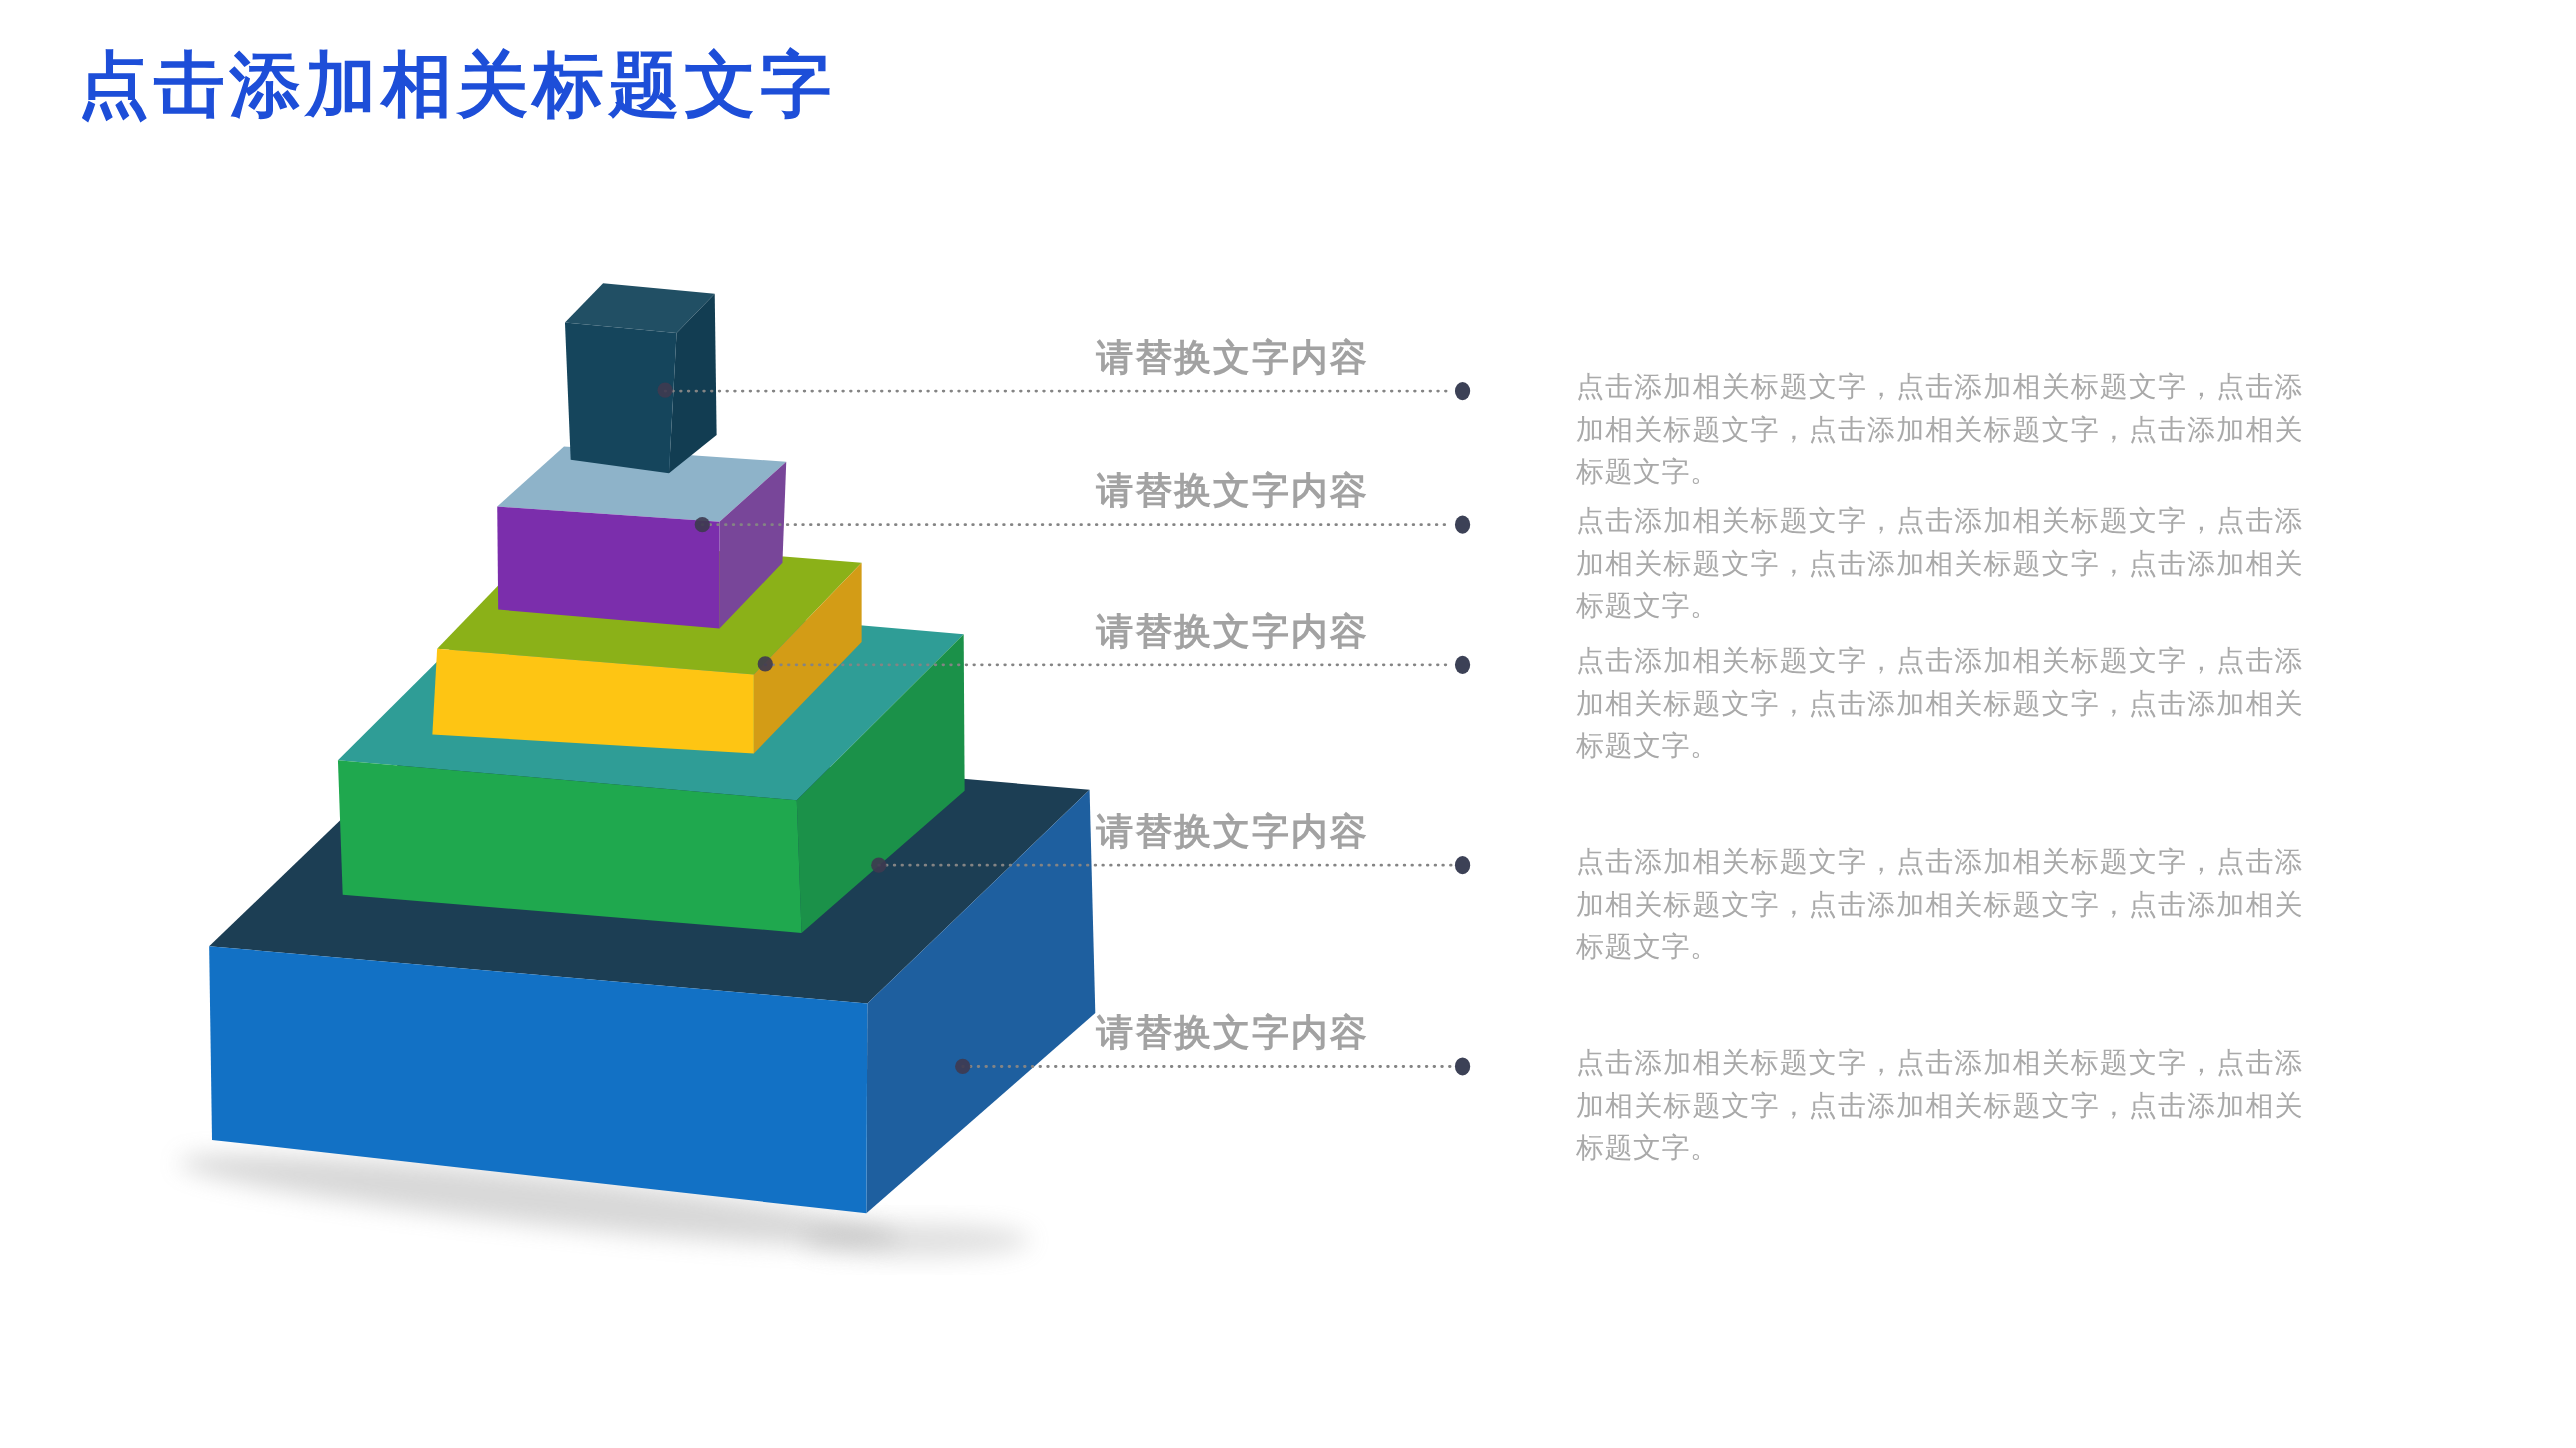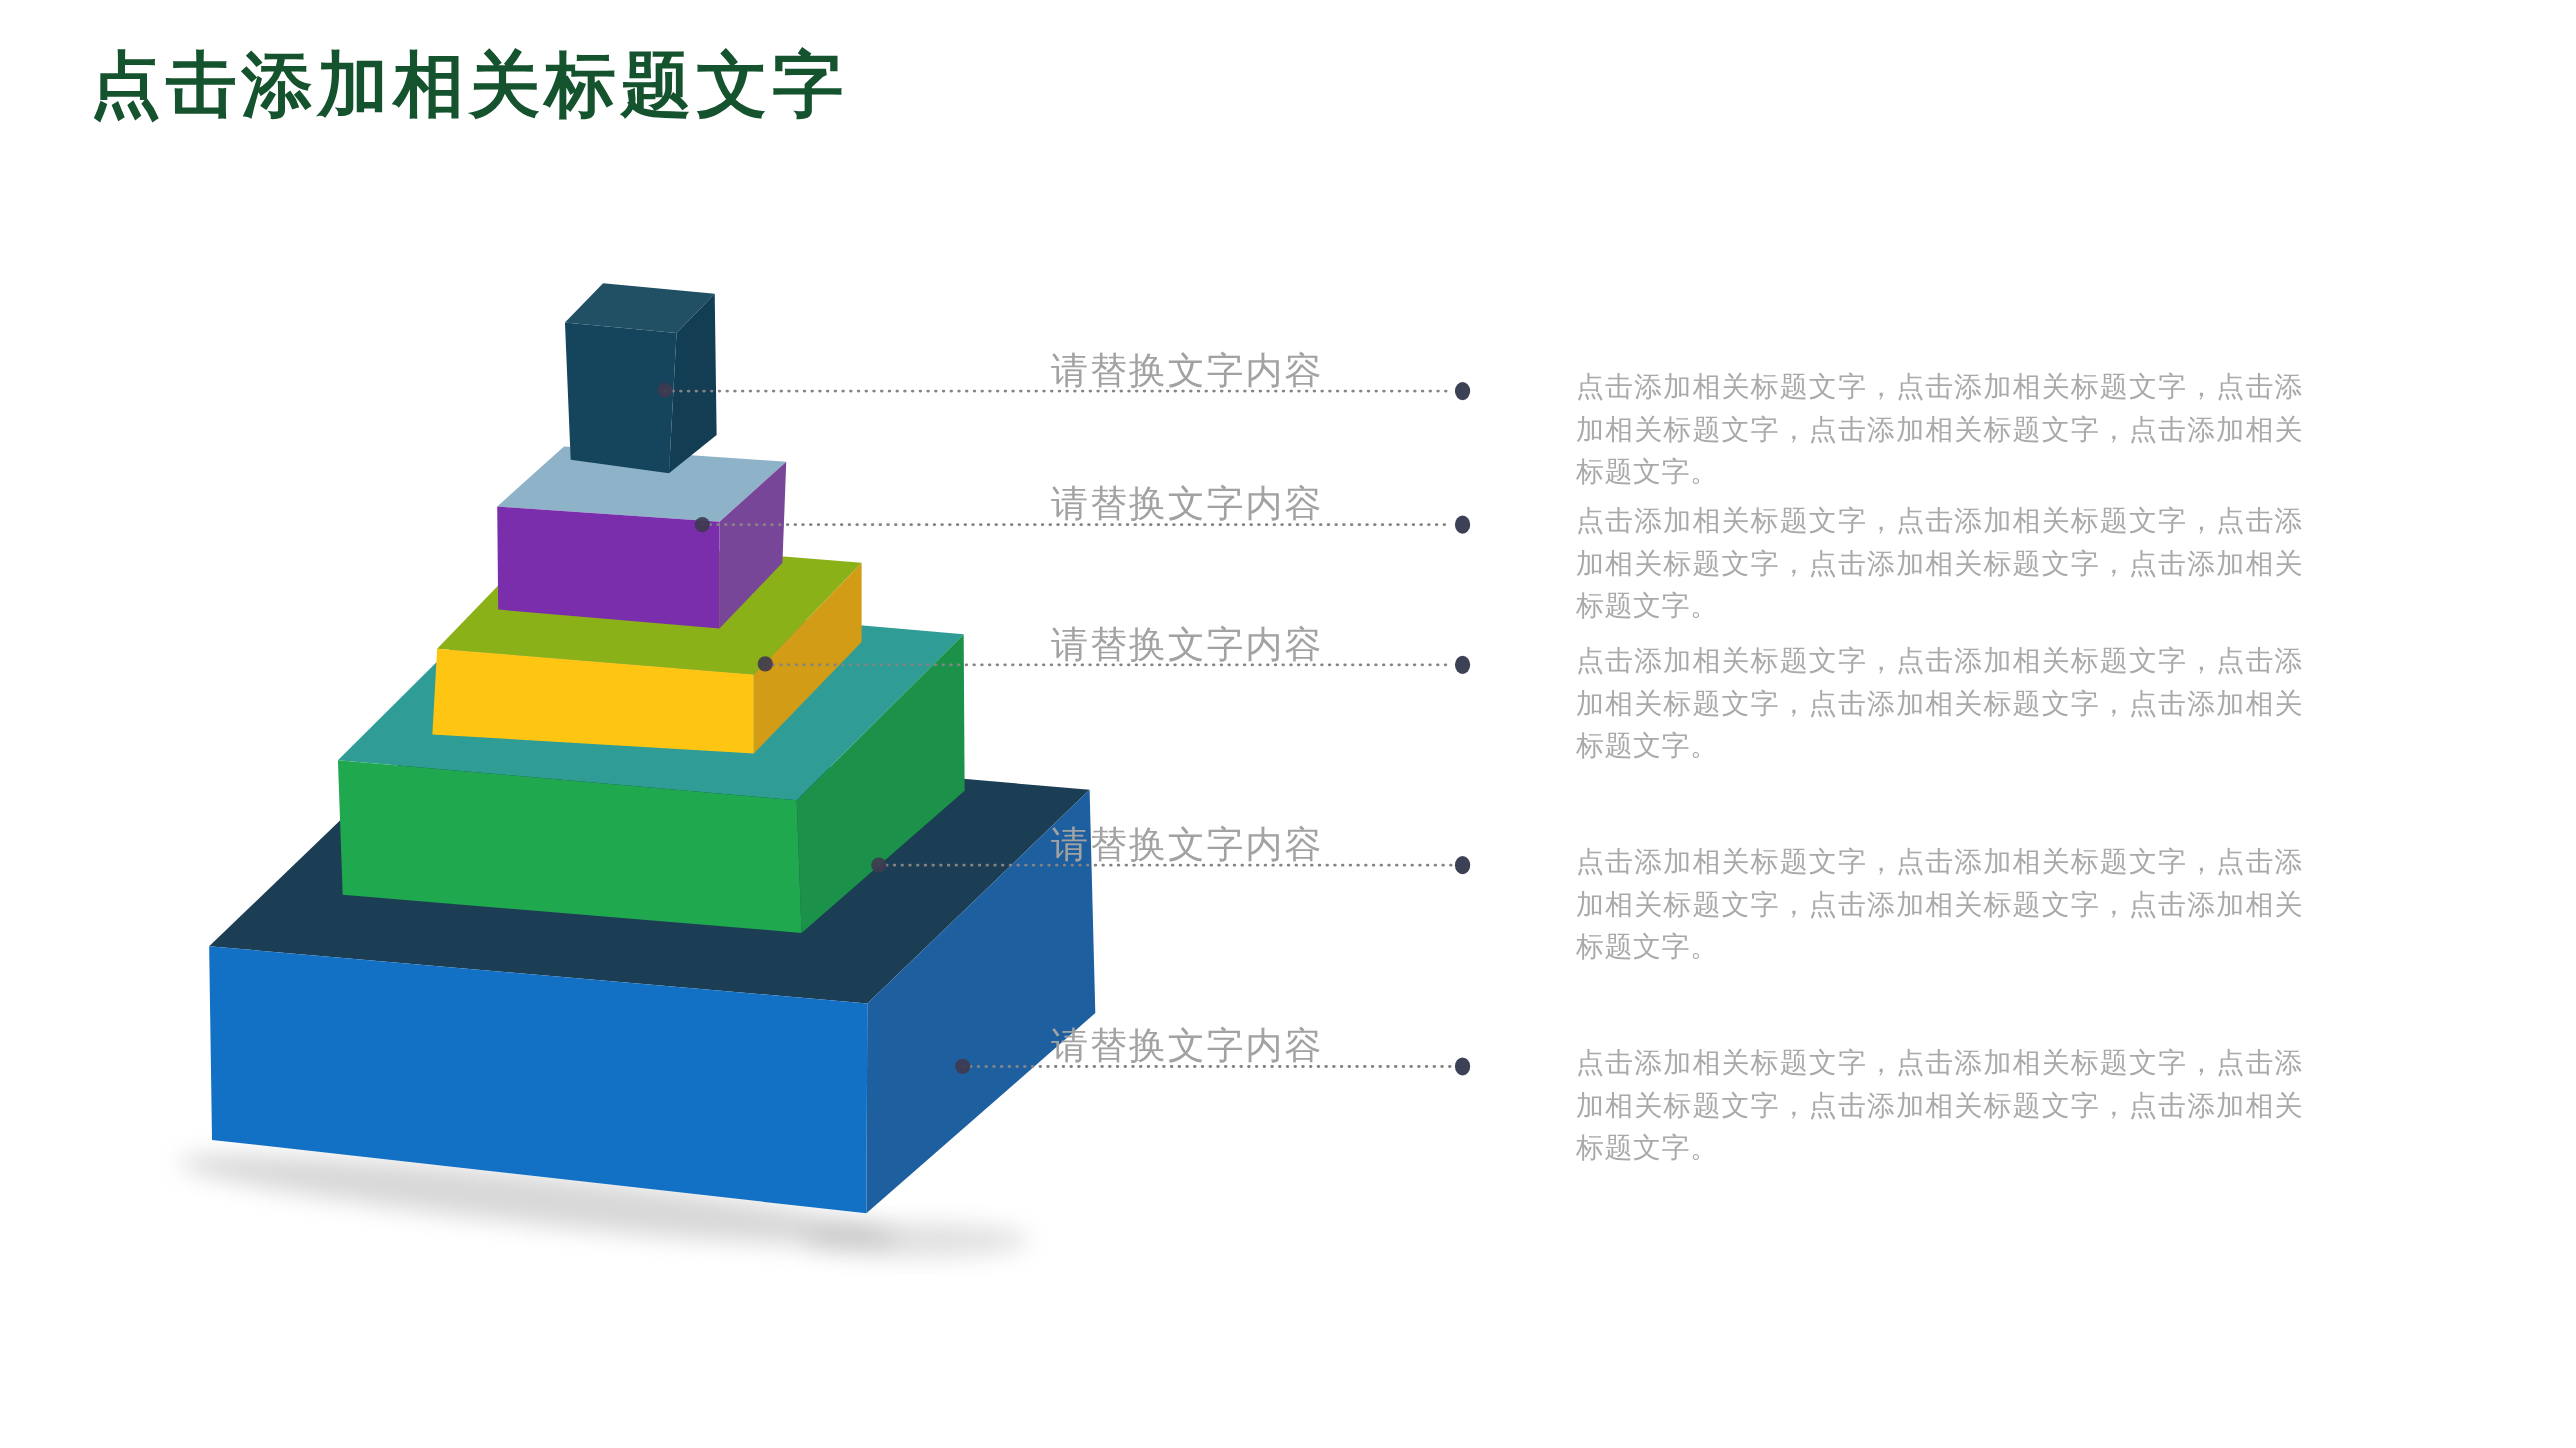--- a/index.html
+++ b/index.html
@@ -27,43 +27,42 @@
     top: 0;
     width: 2576px;
     height: 1448px;
   }
   .callout-label {
     position: absolute;
     left: 1051px;
     width: 363px;
     height: 48px;
     line-height: 48px;
-    text-align: left;
+    text-align: center;
     font-size: 37px;
-    font-weight: 400;
+    font-weight: 700;
     letter-spacing: 1.9px;
     white-space: nowrap;
-    margin-top: 13px;
   }
   .callout-paragraph {
     position: absolute;
     left: 1576px;
     width: 727px;
     font-size: 28px;
     line-height: 1.52;
     letter-spacing: 0.5px;
     text-align: justify;
   }
 </style>
 </head>
 <body>
 
 <div class="slide" style="background: rgb(255, 255, 255);">
 
-  <div class="slide-title" style="color: #14532d; margin-left: 12px;">点击添加相关标题文字</div>
+  <div class="slide-title" style="color: #1d4ed8;">点击添加相关标题文字</div>
 
   <svg class="pyramid-svg" viewBox="0 0 2700 1518" xmlns="http://www.w3.org/2000/svg">
     <defs>
       <filter id="soft-blur" x="-50%" y="-50%" width="200%" height="200%">
         <feGaussianBlur stdDeviation="12"></feGaussianBlur>
       </filter>
     </defs>
 
     <ellipse cx="565" cy="1258" rx="380" ry="26" fill="#8f8f8f" opacity="0.35" filter="url(#soft-blur)" transform="rotate(6 565 1258)"></ellipse>
     <ellipse cx="960" cy="1300" rx="120" ry="18" fill="#9a9a9a" opacity="0.3" filter="url(#soft-blur)"></ellipse>

